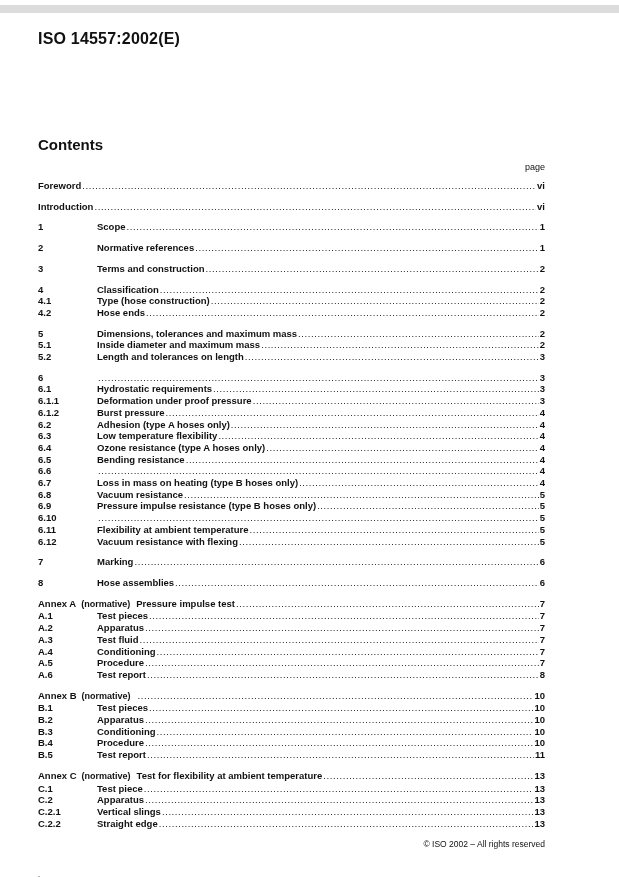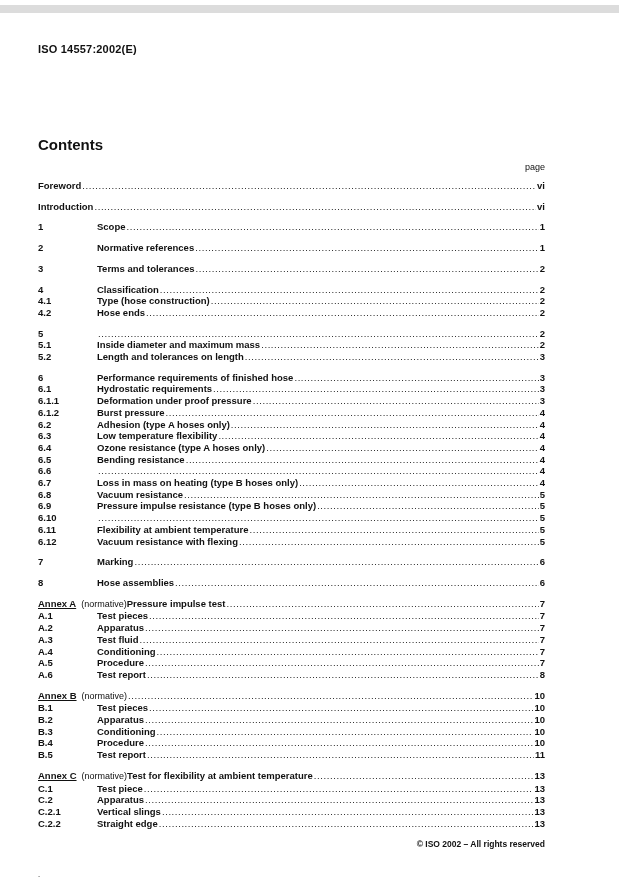--- a/index.html
+++ b/index.html
@@ -12,22 +12,22 @@
     overflow: hidden;
   }
   .page { position: absolute; inset: 0; }
 
   .scan-strip {
     position: absolute; top: 5px; left: 0; right: 0; height: 8px;
     background: #dcdcdc;
   }
 
   .doc-header {
-    position: absolute; top: 43px; left: 38px;
-    font-size: 11px; font-weight: bold; letter-spacing: 0.2px;
+    position: absolute; top: 30px; left: 38px;
+    font-size: 16px; font-weight: bold; letter-spacing: 0.2px;
   }
 
   .contents-title {
     position: absolute; top: 136px; left: 38px;
     font-size: 15px; font-weight: bold;
   }
 
   .page-label {
     position: absolute; top: 162px; right: 74px;
     font-size: 9px; font-weight: normal;
@@ -41,26 +41,27 @@
     display: flex;
     align-items: baseline;
     font-size: 9.5px;
     font-weight: bold;
     line-height: 11.7px;
     white-space: nowrap;
   }
   .row.gap { margin-top: 9px; }
 
   .num { min-width: 59px; flex-shrink: 0; }
-  .row.annex .num { min-width: 0; margin-right: 5px; text-decoration: underline; }
+  .row.annex .num { min-width: 0; margin-right: 5px; }
   .row.plain .num { min-width: 0; }
 
   .mid {
-    font-weight: normal;
+    font-weight: bold;
     font-size: 9px;
+    margin-right: 6px;
   }
 
   .ttl { }
 
   .dots {
     flex: 1;
     overflow: hidden;
     white-space: nowrap;
     font-weight: normal;
     letter-spacing: 0.6px;
@@ -72,21 +73,21 @@
   }
 
   .pg { flex-shrink: 0; }
 
   .footer-left {
     position: absolute; top: 838px; left: 38px;
     font-size: 9.5px; font-weight: normal; margin-top: 36px;
   }
   .footer-right {
     position: absolute; top: 839px; right: 74px;
-    font-size: 8.5px; font-weight: bold;
+    font-size: 8.5px; font-weight: normal;
   }
 </style>
 </head>
 <body>
 
 <div class="page">
 
   <div class="scan-strip"></div>
 
   <div class="doc-header">ISO 14557:2002(E)</div>
@@ -120,21 +121,21 @@
       <div class="row gap">
     <span class="num">2</span>
 
     <span class="ttl">Normative references</span>
     <span class="dots"></span>
     <span class="pg">1</span>
   </div>
       <div class="row gap">
     <span class="num">3</span>
 
-    <span class="ttl">Terms and tolerances</span>
+    <span class="ttl">Terms and construction</span>
     <span class="dots"></span>
     <span class="pg">2</span>
   </div>
       <div class="row gap">
     <span class="num">4</span>
 
     <span class="ttl">Classification</span>
     <span class="dots"></span>
     <span class="pg">2</span>
   </div>
@@ -148,41 +149,41 @@
       <div class="row">
     <span class="num">4.2</span>
 
     <span class="ttl">Hose ends</span>
     <span class="dots"></span>
     <span class="pg">2</span>
   </div>
       <div class="row gap">
     <span class="num">5</span>
 
+    <span class="ttl">Dimensions, tolerances and maximum mass</span>
     <span class="dots"></span>
     <span class="pg">2</span>
   </div>
       <div class="row">
     <span class="num">5.1</span>
 
     <span class="ttl">Inside diameter and maximum mass</span>
     <span class="dots"></span>
     <span class="pg">2</span>
   </div>
       <div class="row">
     <span class="num">5.2</span>
 
     <span class="ttl">Length and tolerances on length</span>
     <span class="dots"></span>
     <span class="pg">3</span>
   </div>
       <div class="row gap">
     <span class="num">6</span>
 
-    <span class="ttl">Performance requirements of finished hose</span>
     <span class="dots"></span>
     <span class="pg">3</span>
   </div>
       <div class="row">
     <span class="num">6.1</span>
 
     <span class="ttl">Hydrostatic requirements</span>
     <span class="dots"></span>
     <span class="pg">3</span>
   </div>

